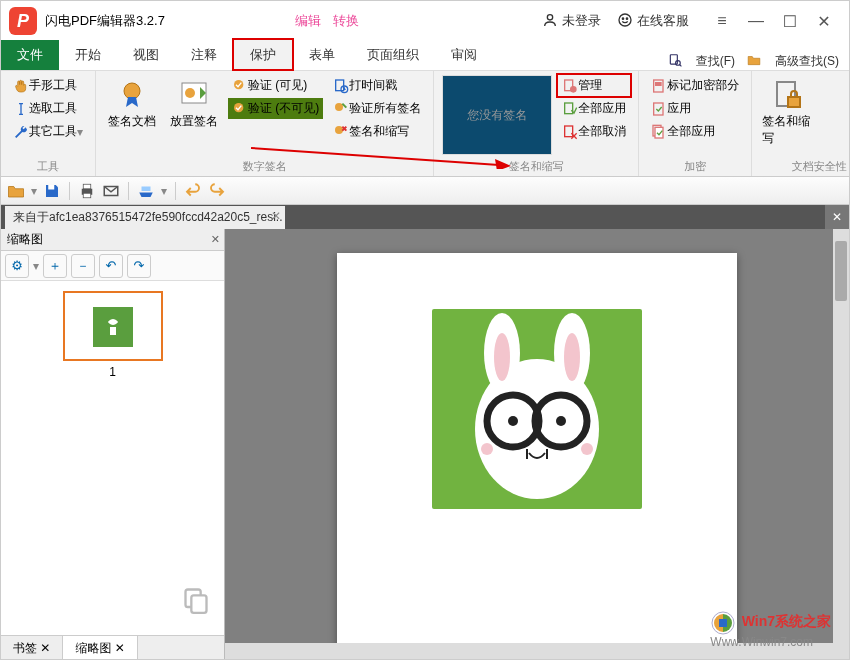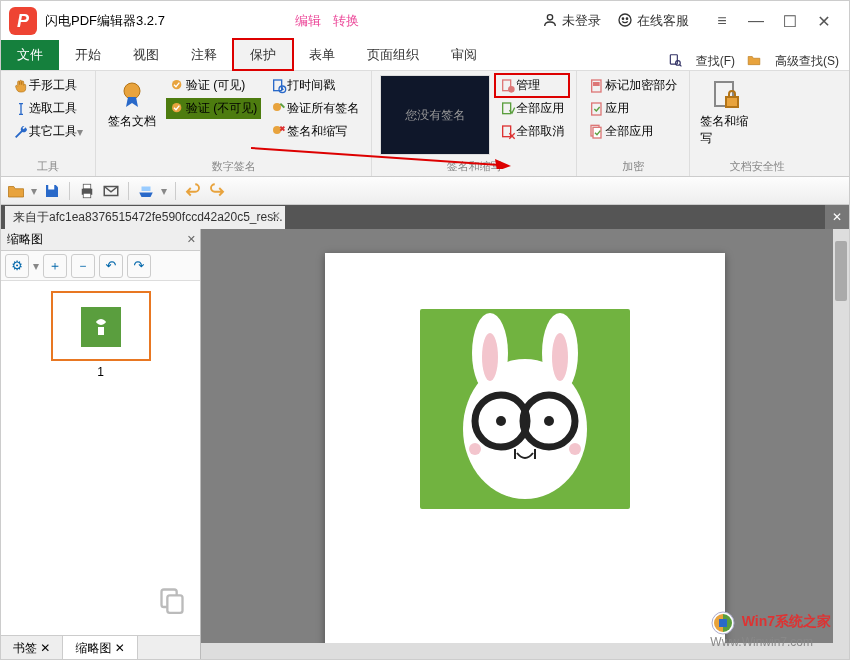--- a/index.html
+++ b/index.html
@@ -23,34 +23,34 @@
 
 .ribbon { background: #f2f2f2; height: 106px; display: flex; border-bottom: 1px solid #ccc; position: relative; }
 .group { border-right: 1px solid #ddd; padding: 4px 8px 2px; display: flex; flex-direction: column; justify-content: space-between; }
 .group-title { text-align: center; color: #888; font-size: 11px; padding-top: 2px; }
 .group-body { display: flex; gap: 6px; align-items: flex-start; }
 .vbtn { display: flex; flex-direction: column; align-items: center; width: 56px; padding: 4px 2px; }
 .vbtn .ic { width: 32px; height: 32px; margin-bottom: 2px; }
 .hbtn { display: flex; align-items: center; padding: 2px 4px; font-size: 12px; white-space: nowrap; }
 .hbtn .ic { width: 16px; height: 16px; }
 .stack { display: flex; flex-direction: column; gap: 2px; }
-.nosig { width: 110px; height: 80px; border: 1px solid #ddd; background: #0f172a; display: flex; align-items: center; justify-content: center; color: #999; font-size: 12px; }
+.nosig { width: 110px; height: 80px; border: 1px solid #ddd; background: #0c4a6e; display: flex; align-items: center; justify-content: center; color: #999; font-size: 12px; }
 .hl2 { outline: 2px solid #d00; outline-offset: 0px; }
 
 .qat { height: 28px; background: linear-gradient(#fdfdfd,#eee); border-bottom: 1px solid #ccc; display: flex; align-items: center; padding: 0 6px; gap: 6px; }
 .qat .ic { width: 18px; height: 18px; display:flex; align-items:center; justify-content:center; }
 .qat .sep { width: 1px; height: 18px; background: #ccc; margin: 0 2px; }
 
 .doc-tabbar { height: 24px; background: #555; display: flex; align-items: center; color: #ddd; font-size: 12px; }
 .doc-tab { background: #eee; color: #333; padding: 3px 20px 3px 8px; margin-left: 4px; position: relative; max-width: 280px; white-space: nowrap; overflow: hidden; }
 .doc-tab .x { position: absolute; right: 4px; top: 3px; color: #888; }
 .doc-tabbar .closeall { margin-left: auto; width: 24px; height: 24px; background: #777; display: flex; align-items: center; justify-content: center; color: #fff; }
 
 .workspace { display: flex; height: 430px; }
-.side { width: 200px; border-right: 1px solid #bbb; display: flex; flex-direction: column; }
+.side { width: 224px; border-right: 1px solid #bbb; display: flex; flex-direction: column; }
 .side-header { height: 22px; background: #eee; border-bottom: 1px solid #ccc; display: flex; align-items: center; padding: 0 6px; font-size: 12px; position: relative; }
 .side-header .x { position: absolute; right: 4px; font-size: 11px; color: #666; }
 .side-tools { height: 30px; background: #fafafa; border-bottom: 1px solid #ddd; display: flex; align-items: center; padding: 0 4px; gap: 4px; }
 .side-tools .tb { width: 24px; height: 24px; border: 1px solid #ccc; border-radius: 3px; display: flex; align-items: center; justify-content: center; font-size: 13px; color: #0066aa; }
 .thumbs { flex: 1; overflow: auto; padding: 10px; background: #fff; position: relative; }
 .thumb { width: 100px; margin: 0 auto; }
 .thumb-page { border: 2px solid #e87722; background: #fff; height: 70px; padding: 8px; }
 .thumb-inner { width: 40px; height: 40px; background: #5a9e3e; margin: 6px auto; display:flex; align-items:center; justify-content:center; }
 .thumb-num { text-align: center; margin-top: 4px; }
 .side-footer { height: 24px; background: #eee; border-top: 1px solid #ccc; display: flex; }
@@ -172,20 +172,28 @@
   </div>
 
   <div class="group">
     <div class="group-body">
       <div class="vbtn">
         <span class="ic"><svg viewBox="0 0 32 32">
               <circle cx="16" cy="12" r="8" fill="#e8a33d" stroke="#b37417"></circle>
               <path d="M12 18l-2 10 6-4 6 4-2-10" fill="#2969c9"></path>
             </svg></span>
         <span>签名文档</span>
+      </div>
+      <div class="vbtn">
+        <span class="ic"><svg viewBox="0 0 32 32">
+              <rect x="4" y="4" width="24" height="20" fill="#fff" stroke="#888"></rect>
+              <circle cx="12" cy="14" r="5" fill="#e8a33d"></circle>
+              <path d="M22 8l6 6-6 6" fill="#5a9e3e"></path>
+            </svg></span>
+        <span>放置签名</span>
       </div>
       <div class="stack">
         <div class="hbtn">
             <span class="ic"><svg viewBox="0 0 24 24">
                 <circle cx="10" cy="10" r="7" fill="#e8a33d"></circle>
                 <path d="M6 10l3 3 5-6" stroke="#fff" stroke-width="2" fill="none"></path>
               </svg></span>
             <span>验证 (可见)</span>
           </div>
         <div class="hbtn" style="background:#4d7c0f;">

